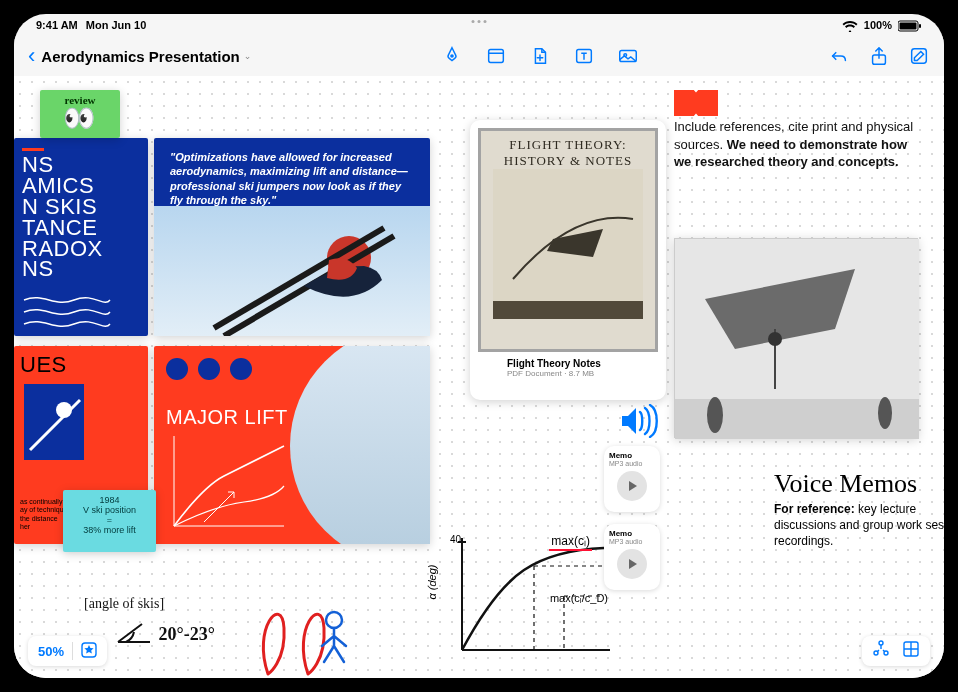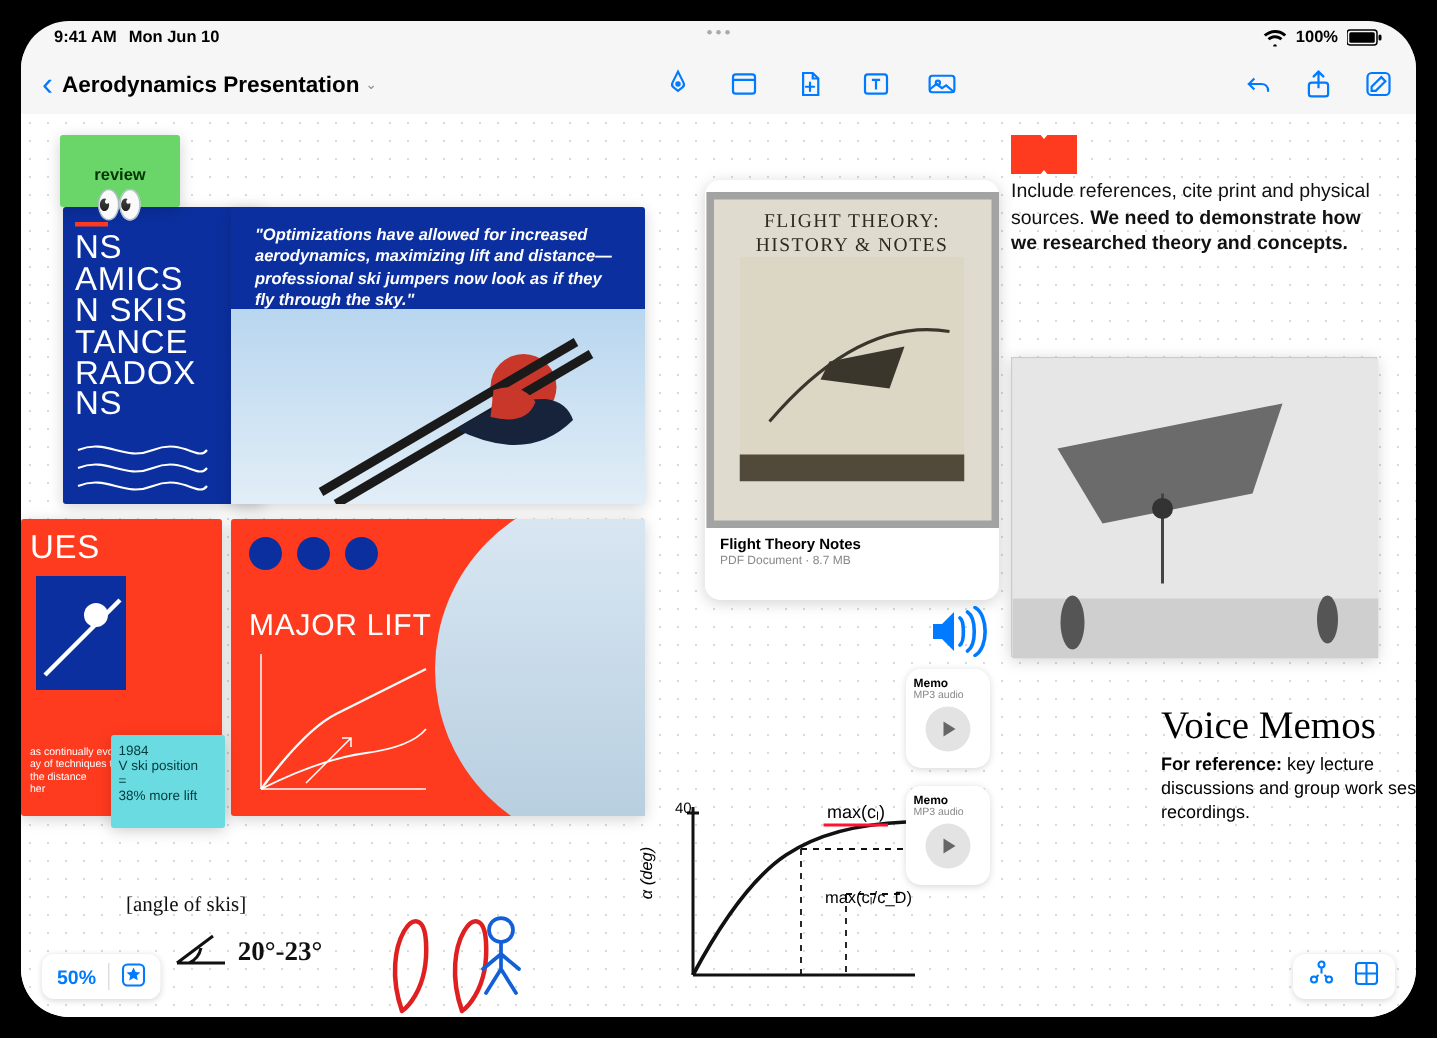--- a/index.html
+++ b/index.html
@@ -46,49 +46,49 @@
     background-image: radial-gradient(#d9d9d9 0.8px, transparent 0.8px);
     background-size: 12px 12px;
     overflow:hidden;
   }
   .abs { position:absolute; }
   .shadow { box-shadow: 0 2px 10px rgba(0,0,0,.18); }
 
   
   .sticky-green {
     left:26px; top:14px; width:80px; height:48px; background:#6ad569; border-radius:2px;
-    color:#003300; font-size:11px; font-weight:600; text-align:center; padding-top:21px;
+    color:#003300; font-size:11px; font-weight:600; text-align:center; padding-top:4px;font-family:Liberation Serif, serif;
   }
   .sticky-green .eyes { font-size:26px; line-height:1; }
   .sticky-blue {
-    left:60px; top:414px; width:76px; height:62px; background:#6adbe1; border-radius:2px;
-    font-size:9px; color:#013a3c; padding:5px; text-align:left;
+    left:49px; top:414px; width:93px; height:62px; background:#6adbe1; border-radius:2px;
+    font-size:9px; color:#013a3c; padding:5px; text-align:center;
   }
 
   
   .poster { border-radius:2px; }
-  .p1 { left:0px; top:62px; width:134px; height:198px; background:#0b2f9e; color:#fff; padding:10px 6px 22px 8px;margin-left:28px;}
+  .p1 { left:0px; top:62px; width:134px; height:198px; background:#0b2f9e; color:#fff; padding:10px 6px 22px 8px;}
   .p1 .big { font-family: Impact, "Arial Black", sans-serif; font-size:22px; line-height:.95; letter-spacing:.5px; }
   .p1 .bar { width:22px; height:3px; background:#ff3b1f; margin-bottom:4px;}
   .p1 .waves { margin-top:14px;}
   .p2 { left:140px; top:62px; width:276px; height:198px; background:#0b2f9e; color:#fff; }
   .p2 .quote { padding:12px 16px; font-size:11px; line-height:1.3; font-weight:600; font-style:italic; }
-  .p3 { left:0px; top:270px; width:134px; height:198px; background:#ff3b1f; color:#ffffff; padding:6px;}
+  .p3 { left:0px; top:270px; width:134px; height:198px; background:#ff3b1f; color:#000000; padding:6px;}
   .p3 .title { font-family: Impact, "Arial Black", sans-serif; font-size:22px; letter-spacing:.5px;}
   .p3 .small { font-size:7px; line-height:1.2; margin-top:120px;}
   .p4 { left:140px; top:270px; width:276px; height:198px; background:#ff3b1f; color:#fff;padding-left:39px; }
   .p4 .label { position:absolute; left:12px; top:60px; font-family: Impact,"Arial Black",sans-serif; font-size:20px; letter-spacing:.5px;}
   .p4 .dots { position:absolute; left:12px; top:12px; display:flex; gap:10px;}
   .p4 .dots span{ width:22px;height:22px;border-radius:50%;background:#0b2f9e;}
   
   
   .doc-card { left:456px; top:44px; width:196px; height:280px; background:#fff; border-radius:10px; }
-  .doc-thumb { width:195px; height:224px; margin:8px auto 0; background:#e0dbcf; border:5px solid #a3a3a3; display:flex; flex-direction:column; align-items:center;}
+  .doc-thumb { width:180px; height:224px; margin:8px auto 0; background:#e0dbcf; border:3px solid #a3a3a3; display:flex; flex-direction:column; align-items:center;}
   .doc-thumb .dtitle { font-family: Georgia, serif; font-size:13px; letter-spacing:1px; text-align:center; margin-top:6px; color:#2e2a20;}
-  .doc-meta { padding:6px 10px; }
+  .doc-meta { padding:6px 10px;margin-left:27px; }
   .doc-meta .dname { font-size:10px; font-weight:600; }
   .doc-meta .dsub { font-size:8px; color:#888; }
 
   
   .refs-block { left:660px; top:42px; width:240px; font-size:13px; line-height:1.35; color:#111;}
   .refs-block .bold { font-weight:700; }
   .book-icon { left:660px; top:14px; width:44px; height:30px; }
   .book-icon .shape { width:44px; height:26px; background:#ff3b1f; clip-path: polygon(0 0,45% 0,50% 10%,55% 0,100% 0,100% 100%,55% 100%,50% 90%,45% 100%,0 100%); }
 
   

